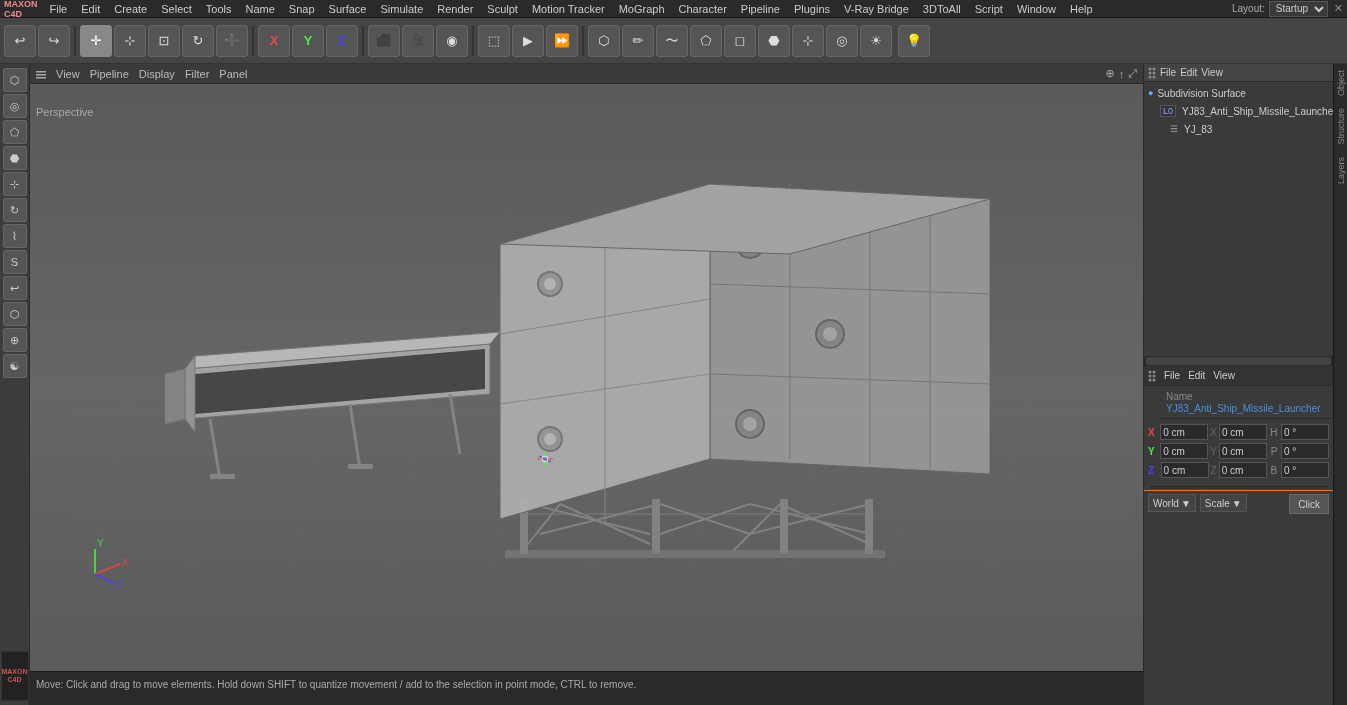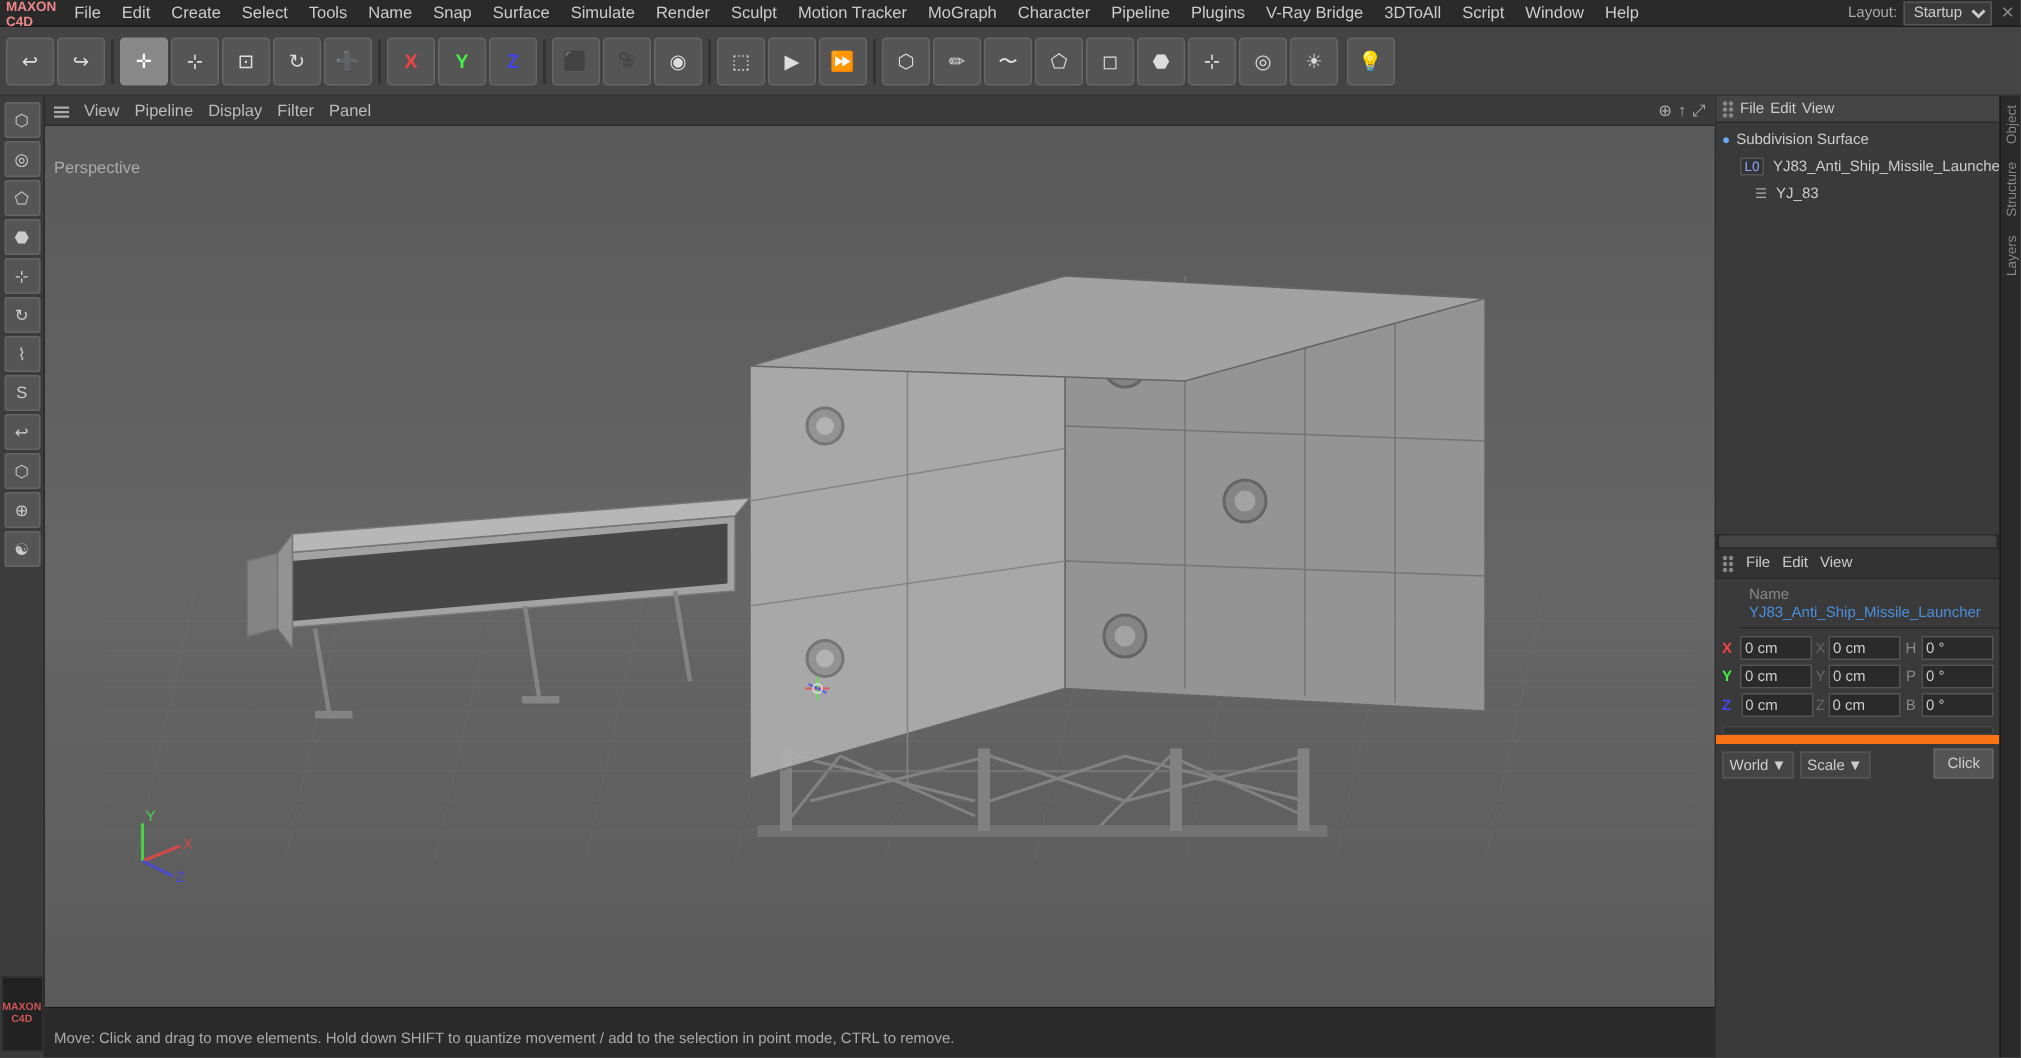--- a/index.html
+++ b/index.html
@@ -131,21 +131,21 @@
       height: 100%;
       background: linear-gradient(180deg, #5a5a5a 0%, #666 50%, #5d5d5d 100%);
       position: relative;
     }
 
     
     .status-bar {
       height: 34px;
       background: #2a2a2a;
       display: flex;
-      align-items: flex-start;
+      align-items: flex-end;
       padding: 15px 6px;
       border-top: 1px solid #1a1a1a;
     }
     .status-text {
       font-size: 10px;
       color: #aaa;
     }
 
     
     .right-panel {
@@ -250,24 +250,24 @@
     }
     .second-coord {
       display: flex;
       align-items: center;
       gap: 2px;
       flex: 1;
     }
 
     .world-scale-row {
       display: flex;
-      align-items: flex-end;
+      align-items: flex-start;
       padding: 3px 4px;
       gap: 4px;
-      border-top: 6px solid #f97316;
+      border-top: 1px solid #f97316;
     }
     .dropdown-btn {
       height: 18px;
       background: #444;
       border: 1px solid #555;
       color: #ccc;
       font-size: 10px;
       padding: 0 4px;
       cursor: pointer;
       display: flex;

